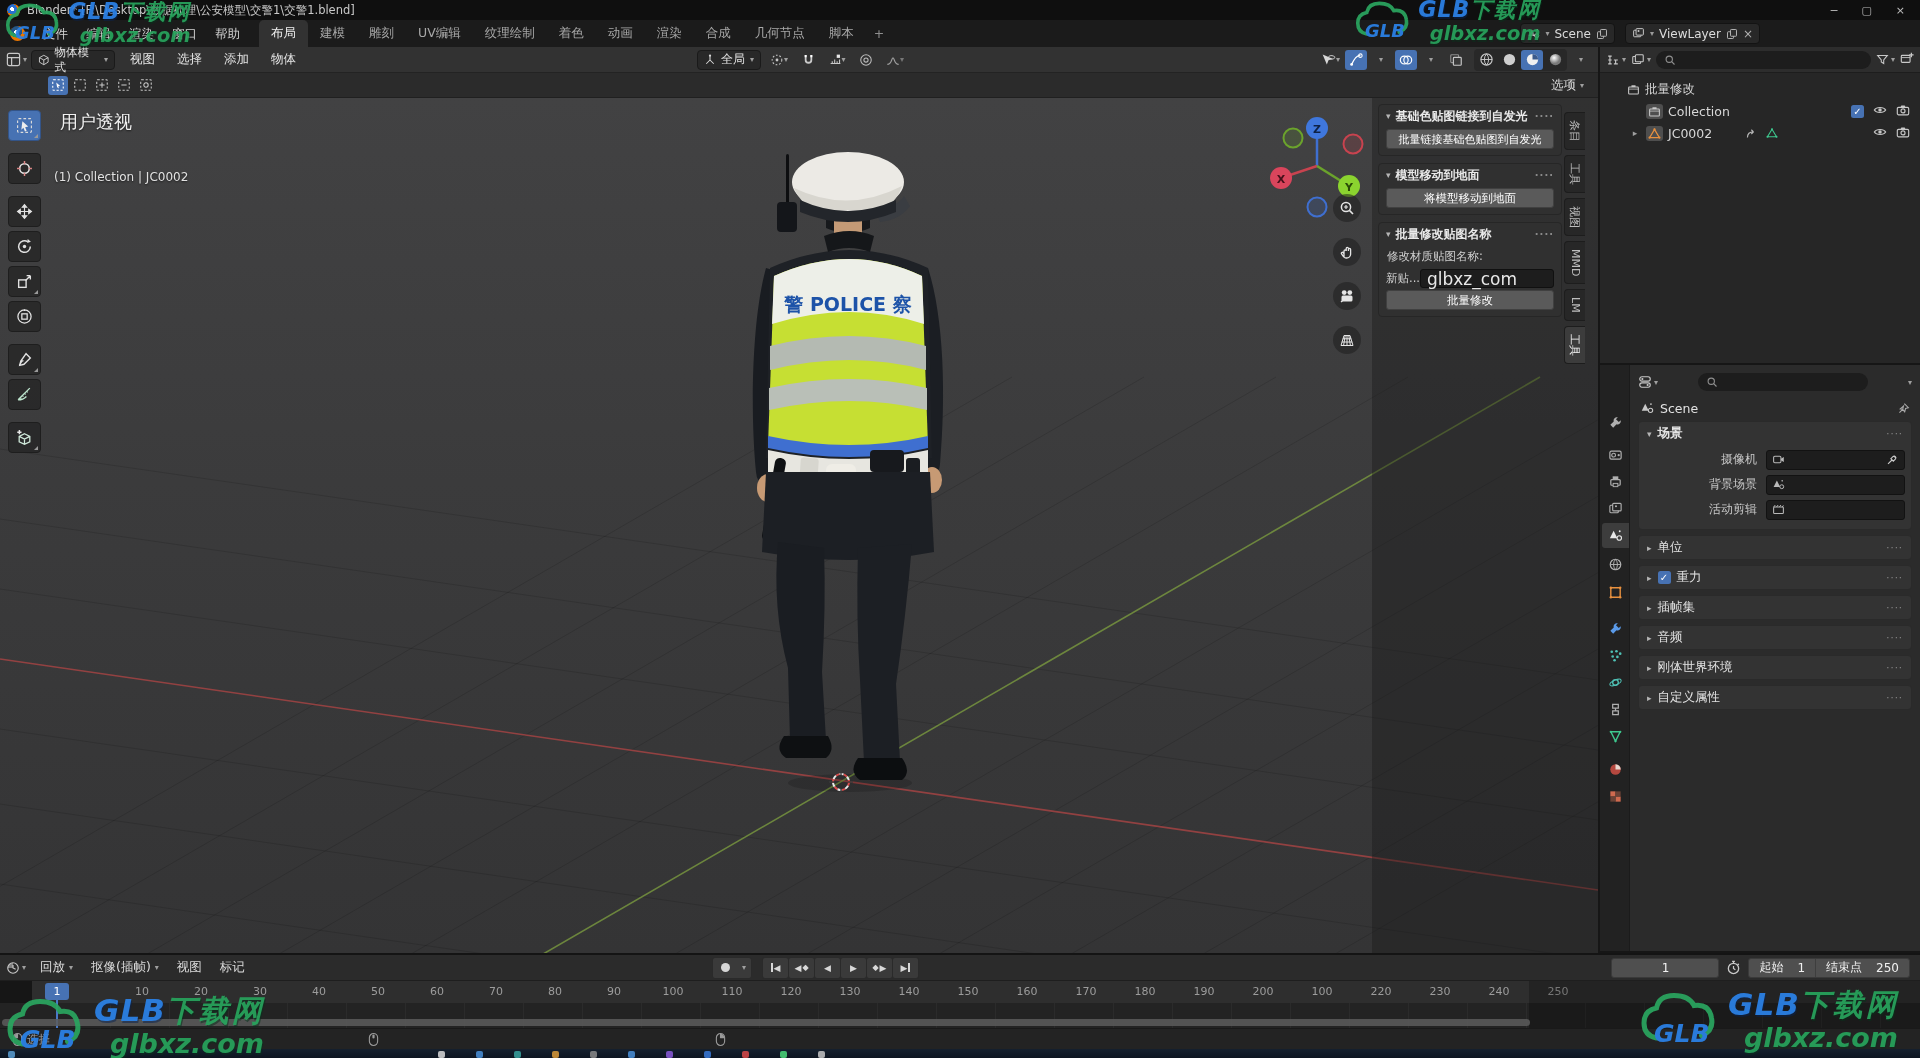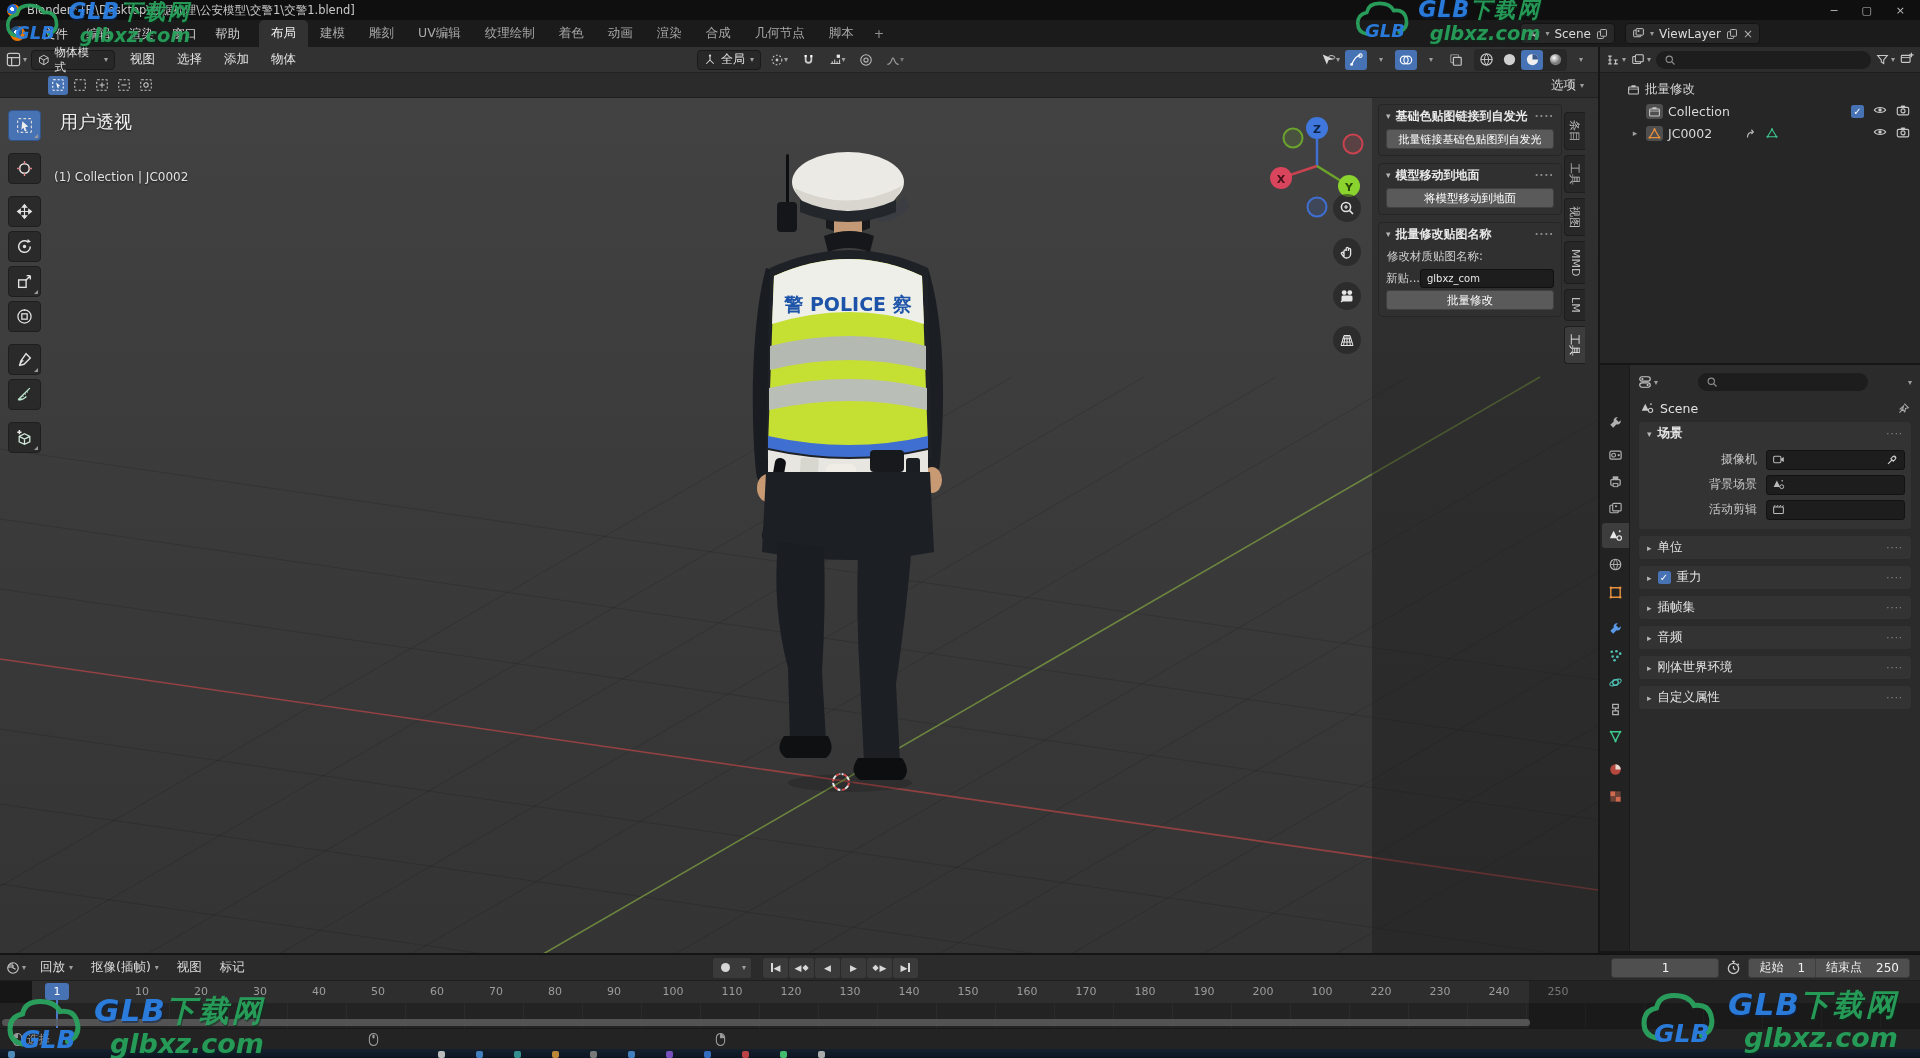--- a/index.html
+++ b/index.html
@@ -71,21 +71,21 @@
 
   .npanel-bg{position:absolute;left:1372px;top:0;width:226px;height:855px;background:rgba(26,26,26,.42);}
   .npanel{position:absolute;left:1378px;top:6px;width:184px;display:flex;flex-direction:column;gap:7px;}
   .spanel{background:rgba(48,48,48,.96);border:1px solid #262626;border-radius:4px;padding-bottom:6px;}
   .spanel-h{height:22px;display:flex;align-items:center;gap:5px;padding:0 7px;color:#eaeaea;font-size:12px;font-weight:bold;}
   .grip{margin-left:auto;color:#8a8a8a;letter-spacing:1px;font-size:10px;}
   .sbtn{margin:2px 7px 0 7px;height:20px;background:#5a5a5a;border:1px solid #404040;border-radius:3px;display:flex;align-items:center;justify-content:center;color:#fff;font-size:11.5px;}
   .slabel{margin:4px 8px 0 8px;color:#cfcfcf;font-size:11.5px;}
   .sfield-row{display:flex;align-items:center;margin:5px 7px 0 7px;}
   .sfield-row .fl{color:#cfcfcf;font-size:11.5px;white-space:nowrap;}
-  .sinput{flex:1;height:19px;background:#1d1d1d;border:1px solid #101010;border-radius:3px;display:flex;align-items:center;padding:0 6px;color:#e8e8e8;font-size:10px;}
+  .sinput{flex:1;height:19px;background:#1d1d1d;border:1px solid #101010;border-radius:3px;display:flex;align-items:center;padding:0 6px;color:#e8e8e8;font-size:17px;}
   .ntabs{position:absolute;left:1564px;top:14px;width:21px;display:flex;flex-direction:column;gap:5px;}
   .ntab{writing-mode:vertical-rl;text-orientation:sideways;background:#272727;border:1px solid #1d1d1d;border-right:none;border-radius:4px 0 0 4px;color:#bdbdbd;font-size:11px;padding:7px 3px;text-align:center;}
   .ntab.on{background:#3c3c3c;color:#f0f0f0;}
 
   
   .outliner{height:318px;background:#262626;border-bottom:2px solid #161616;}
   .o-header{height:26px;background:#2d2d2d;display:flex;align-items:center;padding:0 6px;gap:5px;border-bottom:1px solid #1d1d1d;}
   .searchbox{flex:1;height:18px;background:#1d1d1d;border-radius:9px;display:flex;align-items:center;gap:5px;padding:0 8px;}
   .otree{padding:5px 2px;}
   .orow{height:22px;display:flex;align-items:center;font-size:12.5px;color:#d8d8d8;padding:0 8px;gap:5px;}

